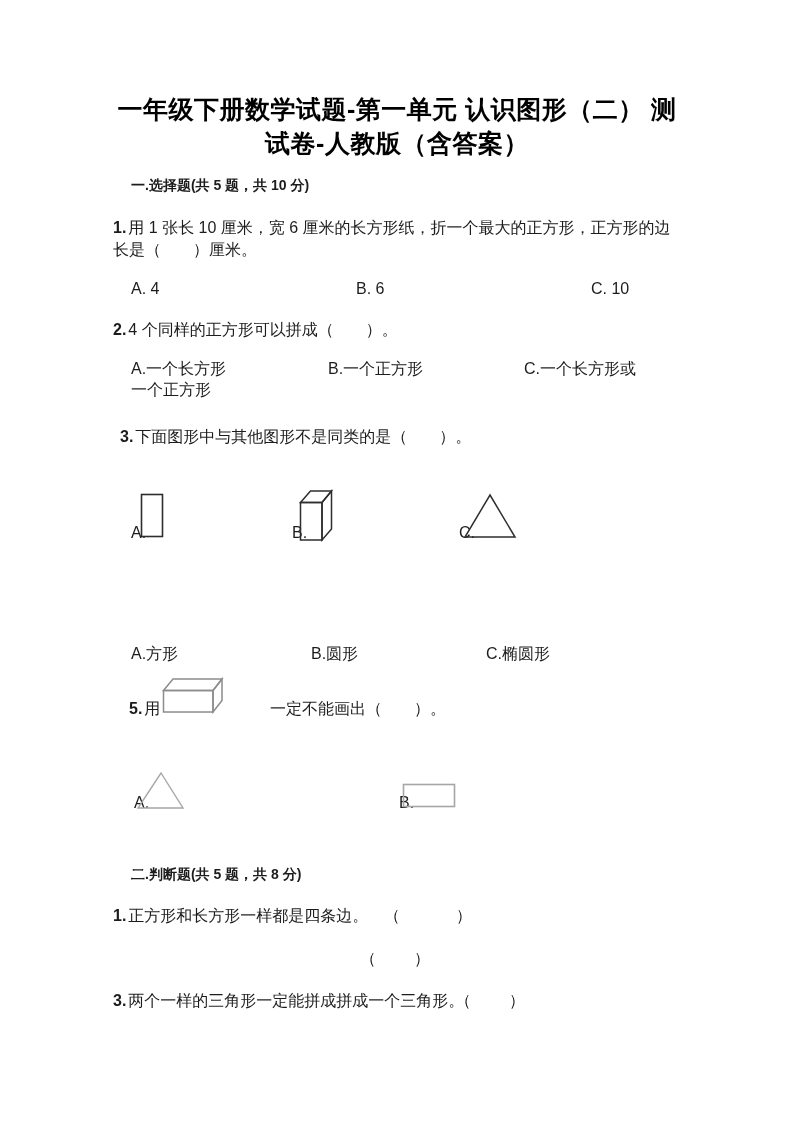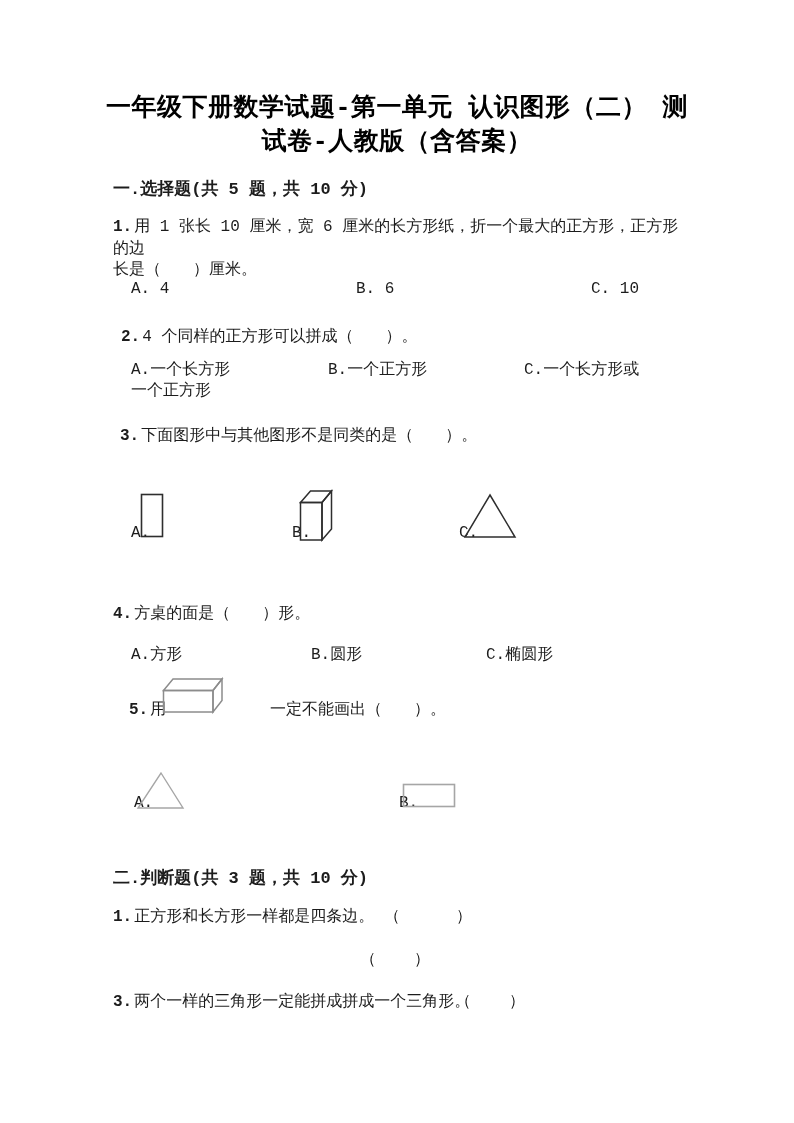--- a/index.html
+++ b/index.html
@@ -1,29 +1,29 @@
 <!DOCTYPE html>
 <html><head>
 <meta charset="utf-8">
 <style>
   html,body{margin:0;padding:0;background:#e8e8e8;}
   .page{
     position:relative;width:794px;height:1123px;margin:0 auto;
     background:#ffffff;color:#1c1c1c;
-    font-family:Liberation Mono, monospace;
+    font-family:Liberation Sans, sans-serif;
     font-size:16px;overflow:hidden;
   }
   .abs{position:absolute;}
   .title{
     top:92px;left:57px;width:680px;text-align:center;
     font-size:25px;font-weight:bold;line-height:34px;color:#000;
     letter-spacing:0.5px;
   }
   .title .tl{display:block;}
-  .sec-header{left:113px;font-weight:bold;font-size:17px;white-space:nowrap;}
+  .sec-header{left:131px;font-weight:bold;font-size:14px;white-space:nowrap;}
   .para{left:113px;width:578px;line-height:21.5px;}
   .qn{font-weight:bold;padding-right:2px;}
   .optrow{left:16px;top:0;width:794px;height:22px;}
   .opt{position:absolute;top:0;white-space:nowrap;}
   .figlabel{position:absolute;top:0;white-space:nowrap;}
   .figsvg{position:absolute;display:block;}
   svg{display:block;}
   .tf-row{left:0;width:794px;height:22px;}
   .tf-text{position:absolute;left:113px;top:0;white-space:nowrap;}
   .tf-paren{position:absolute;top:0;white-space:nowrap;letter-spacing:2px;}
@@ -44,21 +44,21 @@
   <p class="abs para" style="top:217px;margin:0;">
     <span class="qn">1.</span><span>用 1 张长 10 厘米，宽 6 厘米的长方形纸，折一个最大的正方形，正方形的边</span><br>
     <span>长是（　　）厘米。</span>
   </p>
   <div class="abs optrow" style="top:280px;">
     <span class="opt" style="left:115px;">A. 4</span>
     <span class="opt" style="left:340px;">B. 6</span>
     <span class="opt" style="left:575px;">C. 10</span>
   </div>
 
-  <p class="abs para" style="top:319px;margin:8px;">
+  <p class="abs para" style="top:319px;margin:0;">
     <span class="qn">2.</span><span>4 个同样的正方形可以拼成（　　）。</span>
   </p>
   <div class="abs optrow" style="top:359px;">
     <span class="opt" style="left:115px;">A.一个长方形</span>
     <span class="opt" style="left:312px;">B.一个正方形</span>
     <span class="opt" style="left:508px;">C.一个长方形或</span>
   </div>
   <div class="abs optrow" style="top:380px;">
     <span class="opt" style="left:115px;">一个正方形</span>
   </div>
@@ -77,23 +77,20 @@
   </svg>
   <svg class="abs figsvg" style="left:299px;top:489px;" width="35" height="53" viewBox="0 0 35 53">
     <polygon points="1.5,13.5 11.5,2 32.5,2 23,13.5" fill="none" stroke="#2e2e2e" stroke-width="1.5"></polygon>
     <rect x="1.5" y="13.5" width="21.5" height="37.5" fill="none" stroke="#2e2e2e" stroke-width="1.5"></rect>
     <polygon points="23,13.5 32.5,2 32.5,40 23,51" fill="none" stroke="#2e2e2e" stroke-width="1.5"></polygon>
   </svg>
   <svg class="abs figsvg" style="left:463px;top:493px;" width="54" height="46" viewBox="0 0 54 46">
     <polygon points="27,2 52,44 2,44" fill="none" stroke="#2e2e2e" stroke-width="1.5"></polygon>
   </svg>
 
-  <p class="abs para" style="top:604px;margin:0;">
-    <span class="qn">4.</span><span>方桌的面是（　　）形。</span>
-  </p>
   <div class="abs optrow" style="top:644px;">
     <span class="opt" style="left:115px;">A.方形</span>
     <span class="opt" style="left:295px;">B.圆形</span>
     <span class="opt" style="left:470px;">C.椭圆形</span>
   </div>
 
   <div class="abs optrow" style="top:699px;height:24px;">
     <span class="q5seg" style="left:113px;"><span class="qn">5.</span><span>用</span></span>
     <span class="q5seg" style="left:226px;margin-left:28px;">一定不能画出（　　）。</span>
   </div>
@@ -107,21 +104,21 @@
     <span class="figlabel" style="left:118px;">A.</span>
     <span class="figlabel" style="left:383px;">B.</span>
   </div>
   <svg class="abs figsvg" style="left:136px;top:771px;" width="49" height="39" viewBox="0 0 49 39">
     <polygon points="25,2 47,37 2,37" fill="none" stroke="#a6a6a6" stroke-width="1.4"></polygon>
   </svg>
   <svg class="abs figsvg" style="left:402px;top:783px;" width="54" height="26" viewBox="0 0 54 26">
     <rect x="1.5" y="1.5" width="51" height="22" fill="none" stroke="#a6a6a6" stroke-width="1.6"></rect>
   </svg>
 
-  <div class="abs sec-header" style="top:866px;">二.判断题(共 3 题，共 10 分)</div>
+  <div class="abs sec-header" style="top:866px;">二.判断题(共 5 题，共 8 分)</div>
 
   <div class="abs tf-row" style="top:906px;">
     <span class="tf-text"><span class="qn">1.</span><span>正方形和长方形一样都是四条边。</span></span>
     <span class="tf-paren" style="left:384px;">（　　　）</span>
   </div>
   <div class="abs tf-row" style="top:949px;">
     <span class="tf-paren" style="left:360px;">（　　）</span>
   </div>
   <div class="abs tf-row" style="top:991px;">
     <span class="tf-text"><span class="qn">3.</span><span>两个一样的三角形一定能拼成拼成一个三角形。</span></span>

